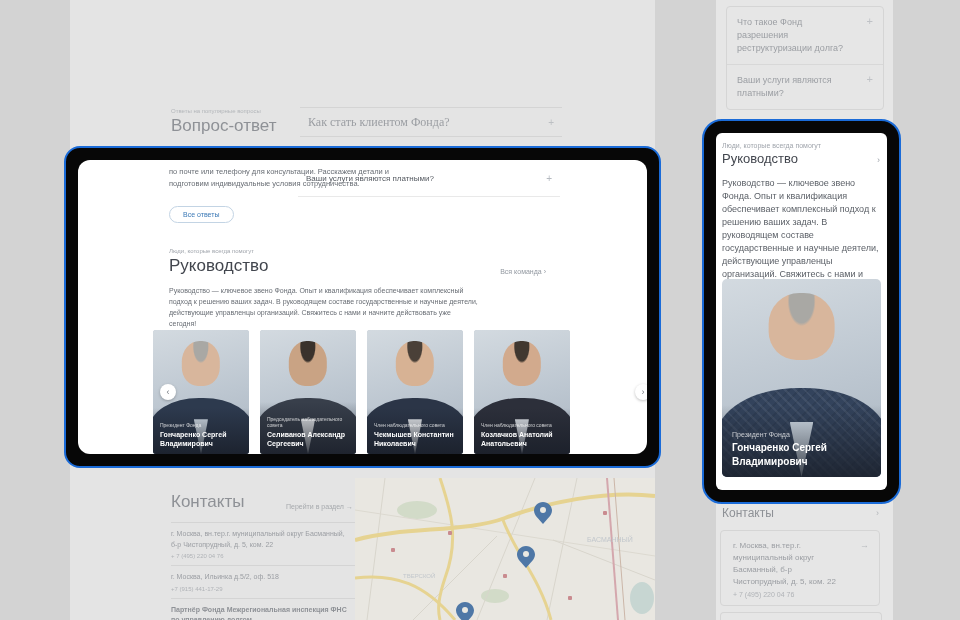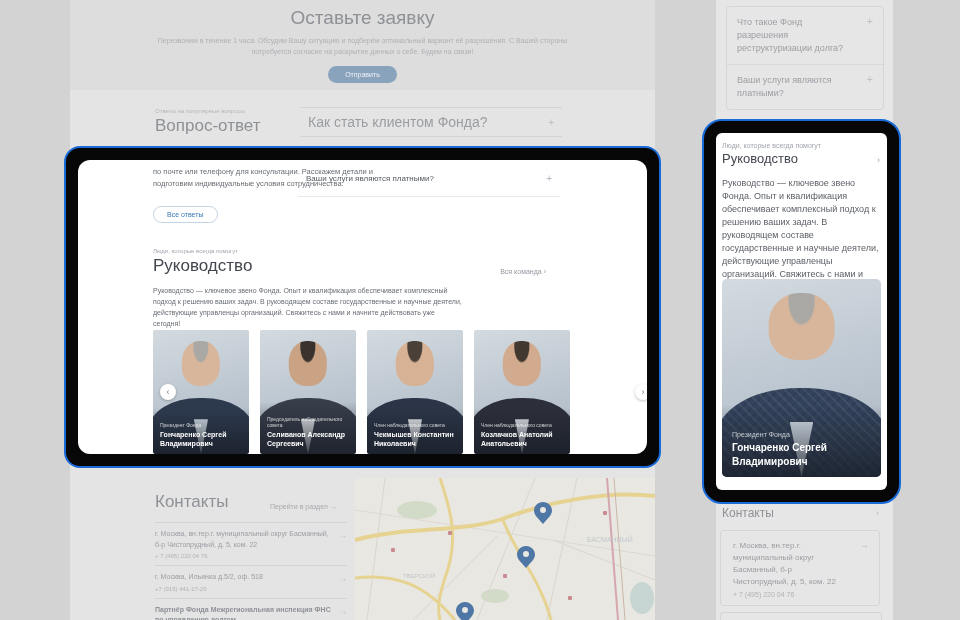--- a/index.html
+++ b/index.html
@@ -1,29 +1,29 @@
 <!DOCTYPE html>
 <html><head>
 <meta charset="utf-8">
 <style>
   html,body{margin:0;padding:0;}
   body{font-family:"Liberation Sans",sans-serif;background:#d3d3d3;}
   #canvas{position:relative;width:960px;height:620px;background:#d3d3d3;overflow:hidden;}
-  .abs{position:absolute;}
+  .abs{position:absolute;margin-left:16px;}
 
   
   #bg-desktop{position:absolute;left:70px;top:0;width:585px;height:620px;background:#e4e4e4;}
   .cta{position:absolute;left:0;top:0;width:100%;height:90px;background:#dddddd;text-align:center;}
   .cta-title{margin:0;padding-top:7px;font-size:19px;font-weight:400;color:#8e9196;}
   .cta-body{width:420px;margin:6px auto 0;font-size:7px;line-height:1.6;color:#aeb1b5;}
   .cta-btn{display:inline-block;margin-top:9px;padding:5px 17px;background:#8aa3bd;color:#eef1f5;font-size:7px;border-radius:10px;}
   .eyebrow-dim{font-size:6px;color:#b3b6ba;}
   .h2-dim{font-size:17px;color:#8e9196;font-weight:400;}
   .faq-row-dim{position:absolute;left:230px;width:262px;height:30px;border-top:1px solid #d4d4d4;border-bottom:1px solid #d4d4d4;display:flex;align-items:center;justify-content:space-between;padding:0 8px;box-sizing:border-box;}
-  .faq-row-dim .q{font-size:14px;color:#9a9da2;}
+  .faq-row-dim .q{font-size:12px;color:#9a9da2;font-family:Liberation Serif, serif;}
   .plus-dim{font-size:10px;color:#bcbfc3;font-weight:300;}
   .link-dim{font-size:7px;color:#a6a9ad;}
   .contact-card-dim{border-top:1px solid #d4d4d4;padding:6px 14px 6px 0;position:relative;}
   .contact-card-dim .txt{font-size:7px;line-height:1.5;color:#9b9ea3;margin:0;}
   .contact-card-dim .txt.bold{font-weight:700;color:#8e9196;}
   .contact-card-dim .tel{font-size:6px;color:#b0b3b7;margin-top:3px;}
   .contact-card-dim .arr{position:absolute;right:0;top:8px;font-size:8px;color:#b7babd;}
 
   
   #bg-mobile{position:absolute;left:716px;top:0;width:177px;height:620px;background:#e6e6e6;}
@@ -91,25 +91,20 @@
   .ph-caption{position:absolute;left:0;right:0;bottom:0;padding:26px 10px 9px;background:linear-gradient(transparent,rgba(25,30,40,.8));}
   .ph-caption .role{font-size:7px;color:rgba(255,255,255,.72);margin-bottom:3px;}
   .ph-caption .nm{font-size:10px;line-height:1.35;color:#fff;font-weight:700;width:120px;}
 </style>
 </head>
 <body>
 
 <div id="canvas">
 
   <div id="bg-desktop">
-    <div class="cta">
-      <div class="cta-title">Оставьте заявку</div>
-      <div class="cta-body">Перезвоним в течение 1 часа. Обсудим Вашу ситуацию и подберём оптимальный вариант её разрешения. С Вашей стороны потребуется согласие на раскрытие данных о себе. Будем на связи!</div>
-      <span class="cta-btn">Отправить</span>
-    </div>
 
     <div class="abs eyebrow-dim" style="left:85px;top:108px;">Ответы на популярные вопросы</div>
     <div class="abs h2-dim" style="left:85px;top:116px;">Вопрос-ответ</div>
 
     <div class="faq-row-dim" style="top:107px;">
       <span class="q">Как стать клиентом Фонда?</span>
       <span class="plus-dim">+</span>
     </div>
     <div class="faq-row-dim" style="top:138px;border-top:none;">
       <span class="q">Ваши услуги являются платными?</span>

